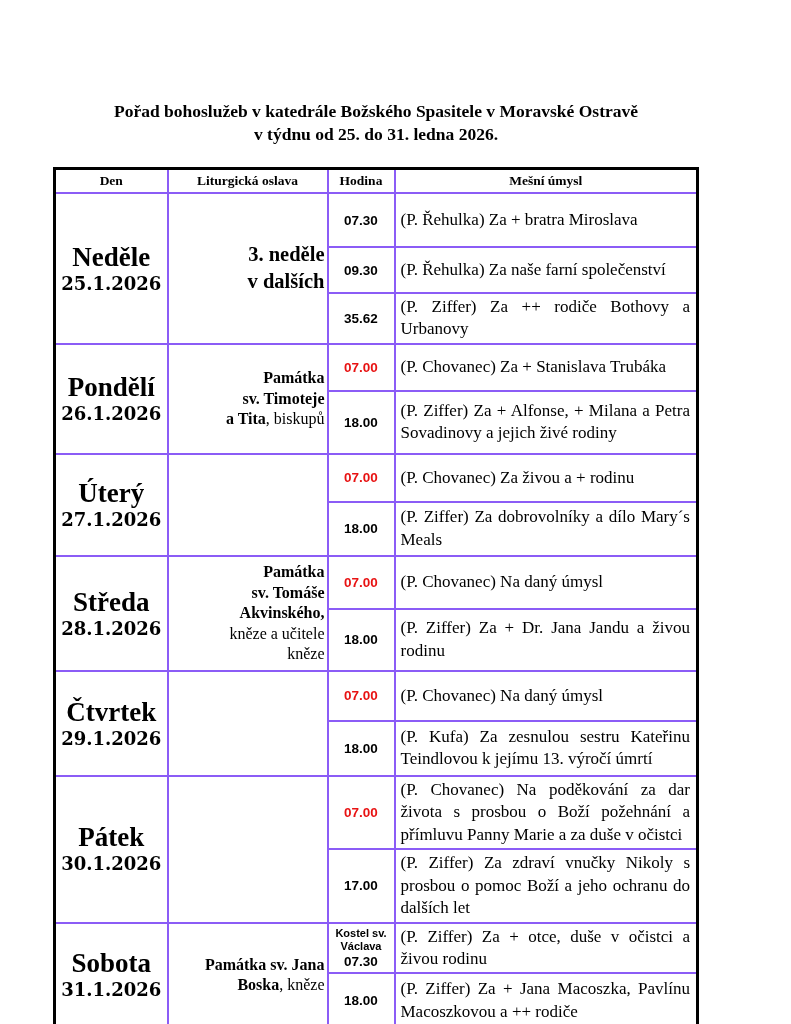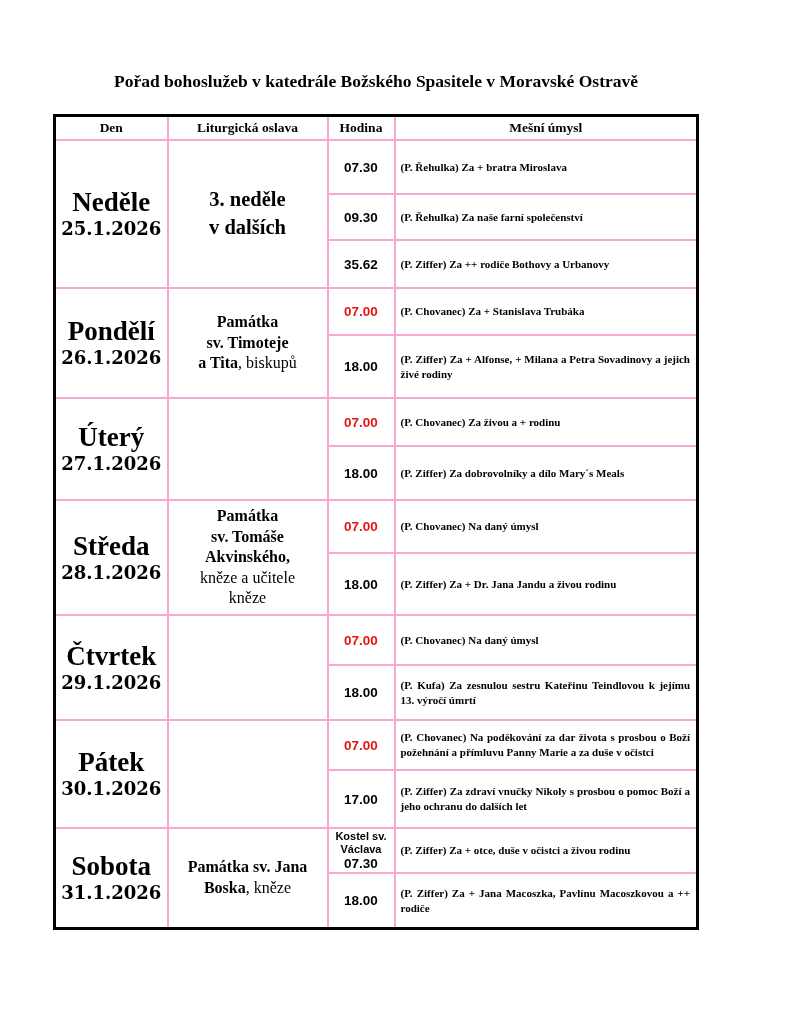--- a/index.html
+++ b/index.html
@@ -1,67 +1,68 @@
 <!DOCTYPE html>
 <html style="--time-red: #e81313;"><head>
 <meta charset="utf-8">
 <style>
   html,body { margin:0; padding:0; background:#ffffff; }
   .page {
     width:752px; height:1024px; background:#ffffff; color:#000;
-    box-sizing:border-box; padding-top:70px;
+    box-sizing:border-box; padding-top:100px;
     font-family:"Liberation Serif","DejaVu Serif",serif;
     overflow:hidden;
   }
   .title-block { text-align:center; margin-bottom:21px; }
   .title-line { font-weight:bold; font-size:17.5px; line-height:23px; }
 
   table.schedule {
     border-collapse:collapse; table-layout:fixed;
     margin:0 auto; width:643px;
     border:3px solid #000;
   }
-  th, td { border:2px solid #f9a8d4; padding:0; }
+  th, td { border:2px solid #8b5cf6; padding:0; }
   thead th {
     height:22px; font-size:13.5px; font-weight:bold; text-align:center;
     vertical-align:middle;
     font-family:"Liberation Serif","DejaVu Serif",serif;
   }
   .day-cell {
     text-align:center; vertical-align:middle;
     font-family:"DejaVu Serif",serif; font-weight:bold;
   }
   .day-name { font-size:27px; line-height:1.15;font-family:Liberation Serif, serif; }
   .day-date { font-size:18px; line-height:1.25; }
   .celebration-cell {
-    text-align:center; vertical-align:middle;
+    text-align:right; vertical-align:middle;
     font-size:16px; font-weight:bold; line-height:1.28; padding:1px 2px;
   }
   .celebration-cell.large { font-size:20.5px; line-height:1.35; }
   .celebration-cell .reg { font-weight:normal; }
   .time-cell {
     text-align:center; vertical-align:middle;
     font-family:"Liberation Sans","DejaVu Sans",sans-serif;
     font-weight:bold; font-size:13.5px; padding:1px;border-radius:17px;
   }
   .time-cell.red { color:var(--time-red,#e81313); }
   .time-note { font-size:11px; line-height:1.15; margin-bottom:1px; }
   .intention-cell {
     vertical-align:middle; text-align:justify;
-    font-size:11px; font-weight:bold; line-height:1.32;
+    font-size:17px; font-weight:normal; line-height:1.32;
     padding:2px 6px 2px 5px;
   }
 </style>
 </head>
 <body>
 
 <div class="page">
 
   <div class="title-block">
     <div class="title-line">Pořad bohoslužeb v katedrále Božského Spasitele v Moravské Ostravě</div>
+    <div class="title-line">v týdnu od 25. do 31. ledna 2026.</div>
   </div>
 
   <table class="schedule">
     <colgroup>
       <col style="width:113px">
       <col style="width:160px">
       <col style="width:67px">
       <col style="width:303px">
     </colgroup>
     <thead>

